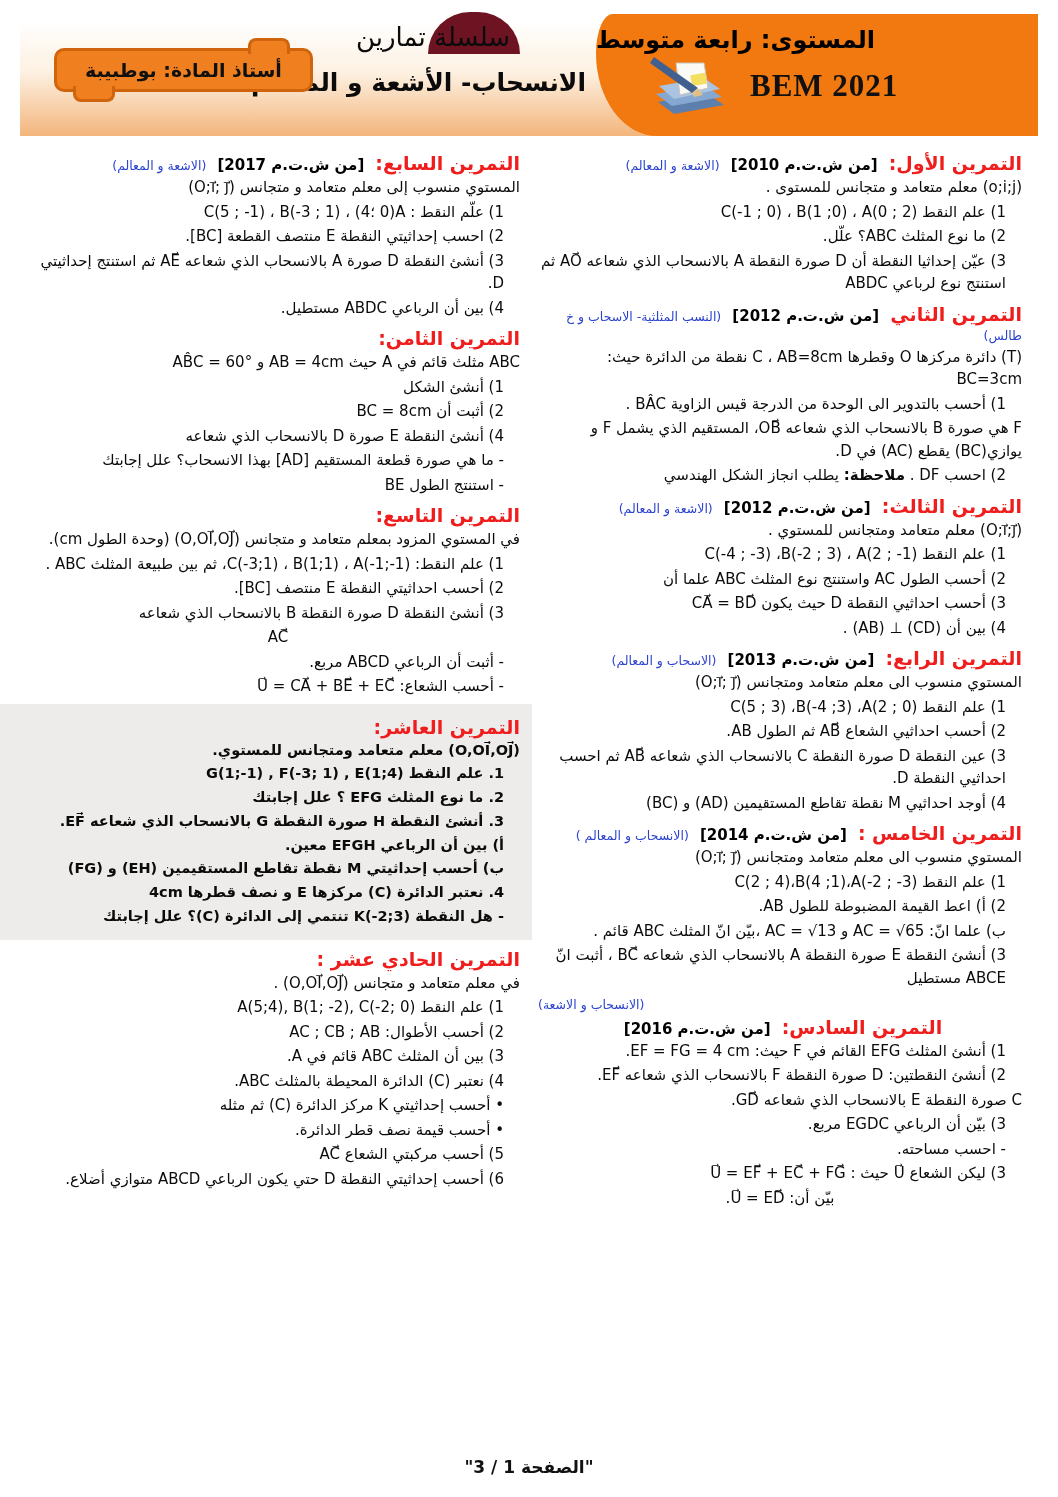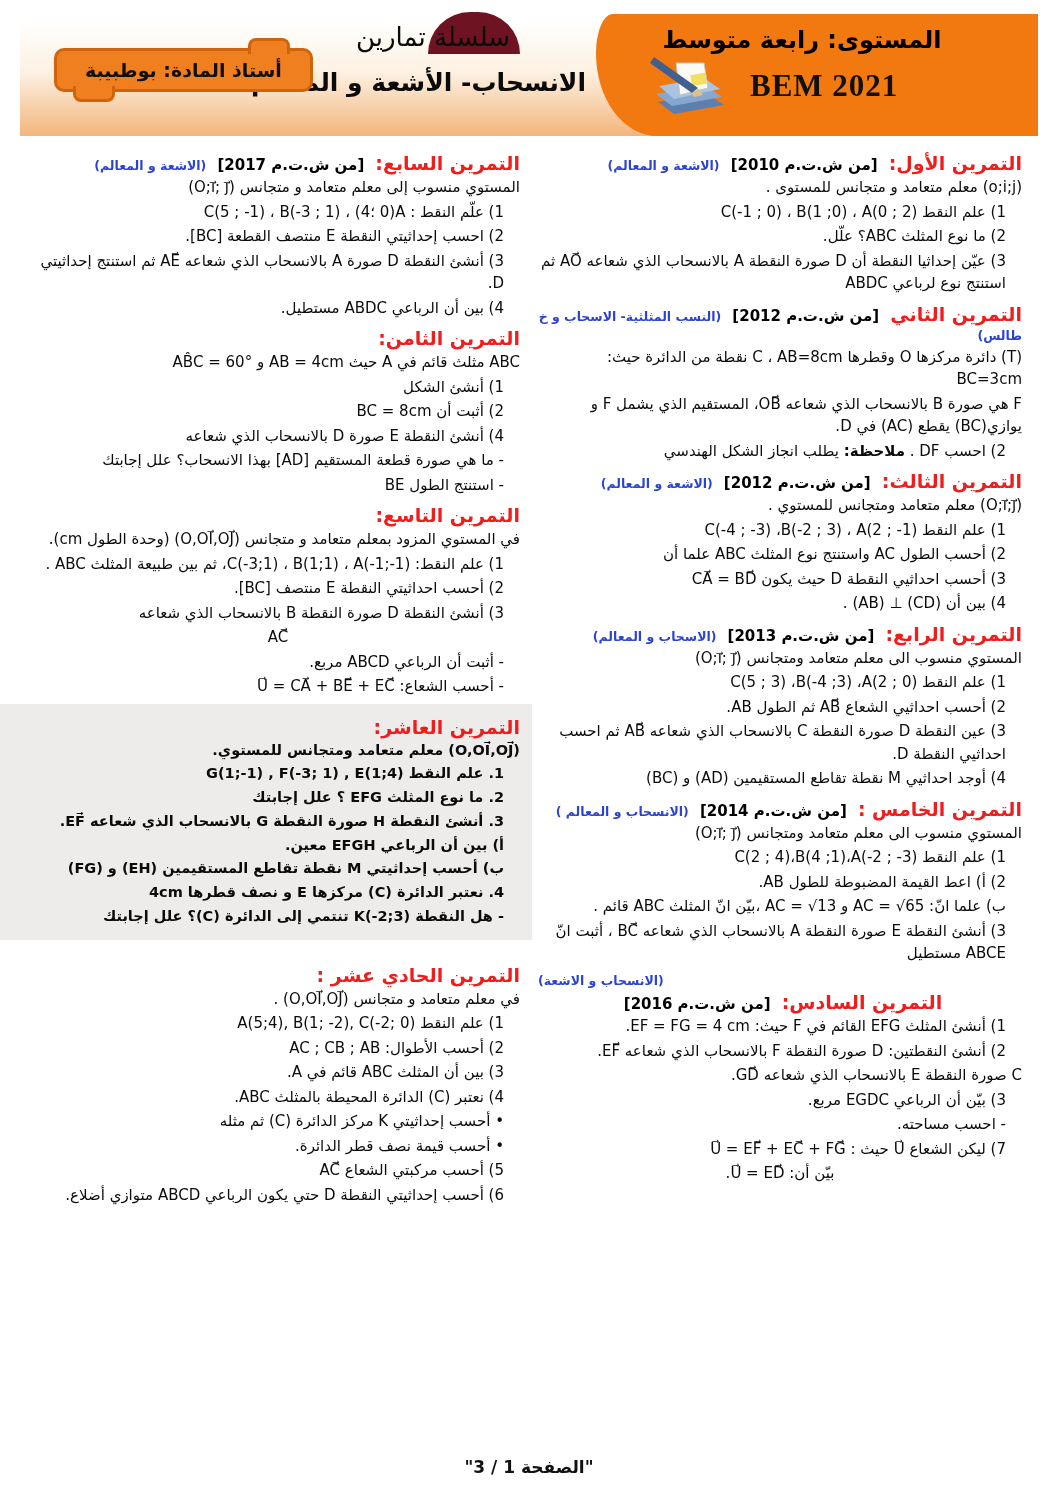--- a/index.html
+++ b/index.html
@@ -24,21 +24,21 @@
     background:#f1790f;
     border-bottom-left-radius:170px 230px;
     border-top-left-radius:46px 110px;
     z-index:2;
   }
   .maroon{
     position:absolute;left:-16px;top:-2px;width:92px;height:42px;
     background:#6e1322;border-radius:46px 46px 0 0;z-index:1;
   }
   .level{
-    position:relative;z-index:3;text-align:center;
+    position:relative;z-index:3;text-align:left;
     padding:12px 30px 0 0;font-size:24px;font-weight:bold;color:#000;
   }
   .bem-row{position:absolute;z-index:3;left:48px;top:42px;display:flex;align-items:center;gap:18px;}
   .bem{font-family:"Liberation Serif", serif;font-size:31px;font-weight:bold;letter-spacing:1px;color:#111;}
   .series{position:absolute;right:452px;left:260px;top:8px;text-align:center;z-index:2;}
   .series .s1{font-size:26px;font-weight:normal;}
   .series .s2{font-size:25px;font-weight:bold;margin-top:16px;white-space:nowrap;}
   .badge{
     position:absolute;left:34px;top:34px;z-index:3;
     background:#f0801f;border:3px solid #cf640c;border-radius:10px;
@@ -52,29 +52,29 @@
     content:"";position:absolute;left:16px;bottom:-13px;width:36px;height:13px;
     background:#f0801f;border:3px solid #cf640c;border-top:none;border-radius:0 0 8px 8px;
   }
   
   .content{display:flex;gap:18px;padding:6px 36px 0 36px;align-items:flex-start;}
   .col{flex:1;min-width:0;}
   .exercise{margin:0 0 4px 0;}
   .ex-head{margin:8px 0 2px 0;}
   .ex-title{color:#f01d1d;font-weight:bold;font-size:19px;margin-left:6px;}
   .ex-source{color:#000;font-size:15px;font-weight:700;margin-left:6px;}
-  .ex-tag{color:#2b43cf;font-size:12.5px;font-weight:bold;}
+  .ex-tag{color:#2b43cf;font-size:12.5px;font-weight:normal;}
   .line{margin:2px 0;font-size:15px;line-height:1.5;}
   .line.num{padding-right:16px;}
   .line.center{text-align:center;}
   .line.tagline{text-align:left;margin:0;}
   .line b{font-weight:bold;}
   .scan{
     background:#edecea;
-    margin:6px -12px 24px -36px;
+    margin:6px -12px 8px -36px;
     padding:4px 12px 10px 14px;
     font-weight:bold;
   }
   .scan .line{font-size:14.5px;}
   
   .footer{position:absolute;left:0;right:0;bottom:20px;text-align:center;
     font-size:17px;font-weight:600;color:#111;}
 </style>
 </head>
 <body>
@@ -122,20 +122,21 @@
         <p class="line num">3) عيّن إحداثيا النقطة أن D صورة النقطة A بالانسحاب الذي شعاعه AO⃗ ثم استنتج نوع لرباعي ABDC</p>
       </section>
 
       <section class="exercise">
         <div class="ex-head">
           <span class="ex-title">التمرين الثاني</span>
           <span class="ex-source">[من ش.ت.م 2012]</span>
           <span class="ex-tag">(النسب المثلثية- الاسحاب و خ طالس)</span>
         </div>
         <p class="line">(T) دائرة مركزها O وقطرها AB=8cm ‏، C نقطة من الدائرة حيث: BC=3cm</p>
+        <p class="line num">1) أحسب بالتدوير الى الوحدة من الدرجة قيس الزاوية BÂC .</p>
         <p class="line">F هي صورة B بالانسحاب الذي شعاعه OB⃗، المستقيم الذي يشمل F و يوازي(BC) يقطع (AC) في D.</p>
         <p class="line num"><span>2) احسب DF . </span><b>ملاحظة:</b><span> يطلب انجاز الشكل الهندسي</span></p>
       </section>
 
       <section class="exercise">
         <div class="ex-head">
           <span class="ex-title">التمرين الثالث:</span>
           <span class="ex-source">[من ش.ت.م 2012]</span>
           <span class="ex-tag">(الاشعة و المعالم)</span>
         </div>
@@ -176,21 +177,21 @@
         <p class="line tagline"><span class="ex-tag">(الانسحاب و الاشعة)</span></p>
         <div class="ex-head" style="text-align:center;margin-top:0;">
           <span class="ex-title">التمرين السادس:</span>
           <span class="ex-source">[من ش.ت.م 2016]</span>
         </div>
         <p class="line num">1) أنشئ المثلث EFG القائم في F حيث: EF = FG = 4 cm.</p>
         <p class="line num">2) أنشئ النقطتين: D صورة النقطة F بالانسحاب الذي شعاعه EF⃗.</p>
         <p class="line">C صورة النقطة E بالانسحاب الذي شعاعه GD⃗.</p>
         <p class="line num">3) بيّن أن الرباعي EGDC مربع.</p>
         <p class="line num">- احسب مساحته.</p>
-        <p class="line num">7) ليكن الشعاع U⃗ حيث : U⃗ = EF⃗ + EC⃗ + FG⃗</p>
+        <p class="line num">3) ليكن الشعاع U⃗ حيث : U⃗ = EF⃗ + EC⃗ + FG⃗</p>
         <p class="line center">بيّن أن: U⃗ = ED⃗.</p>
       </section>
 
     </div>
 
     <div class="col">
 
       <section class="exercise">
         <div class="ex-head">
           <span class="ex-title">التمرين السابع:</span>

